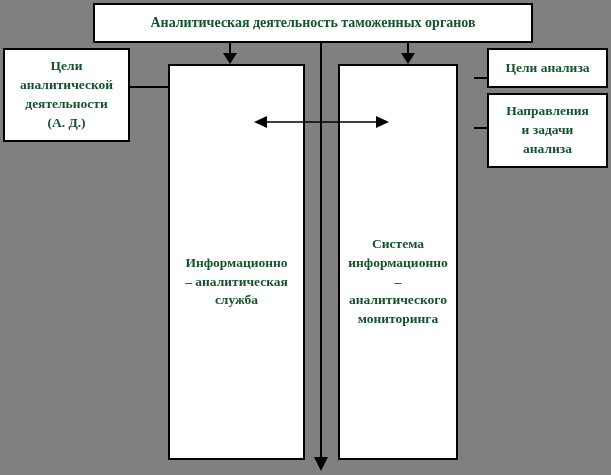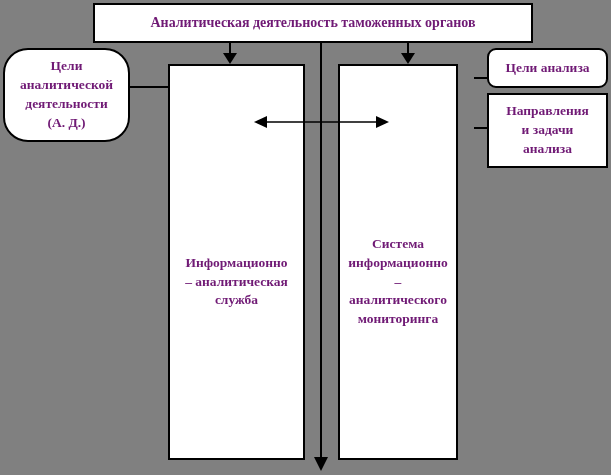--- a/index.html
+++ b/index.html
@@ -14,32 +14,32 @@
   .box {
     position: absolute;
     box-sizing: border-box;
     background: #ffffff;
     border: 2px solid #000000;
     display: flex;
     align-items: center;
     justify-content: center;
     text-align: center;
     font-weight: bold;
-    color: #701a75;
+    color: #14532d;
     font-size: 13.5px;
     line-height: 1.4;
     z-index: 1;
   }
   .box .lbl { white-space: pre-line; }
   .box-top        { left: 93px;  top: 3px;  width: 440px; height: 40px; font-size: 14px; }
-  .box-goals-ad   { left: 3px;   top: 48px; width: 127px; height: 94px; border-radius: 25px; }
+  .box-goals-ad   { left: 3px;   top: 48px; width: 127px; height: 94px; }
   .box-ias        { left: 168px; top: 64px; width: 137px; height: 396px; }
   .box-monitoring { left: 338px; top: 64px; width: 120px; height: 396px; }
   .box-ias .lbl, .box-monitoring .lbl { transform: translateY(20px); }
-  .box-analysis-goals      { left: 487px; top: 48px; width: 121px; height: 40px; border-radius: 9px; }
+  .box-analysis-goals      { left: 487px; top: 48px; width: 121px; height: 40px; }
   .box-analysis-directions { left: 487px; top: 93px; width: 121px; height: 75px; align-items: center; }
   .connector-layer {
     position: absolute;
     left: 0; top: 0;
     width: 611px; height: 475px;
     z-index: 2;
     pointer-events: none;
   }
 </style>
 </head>

